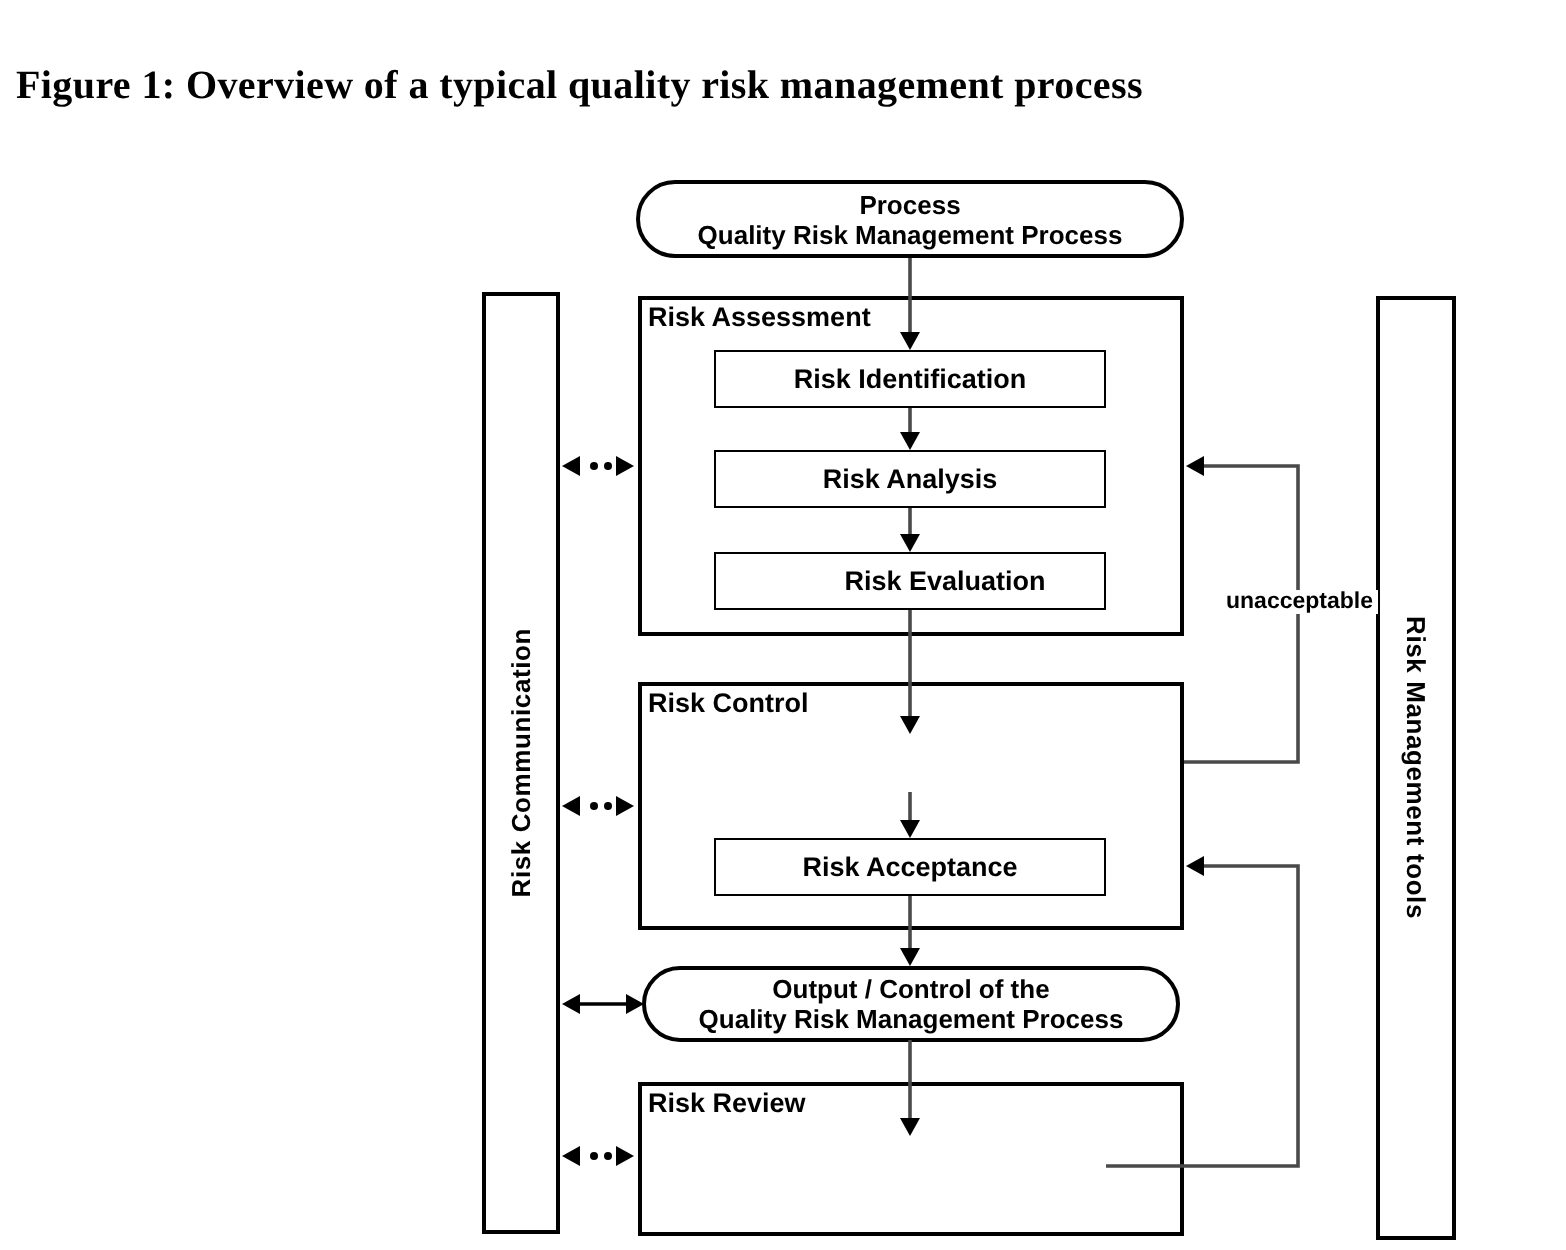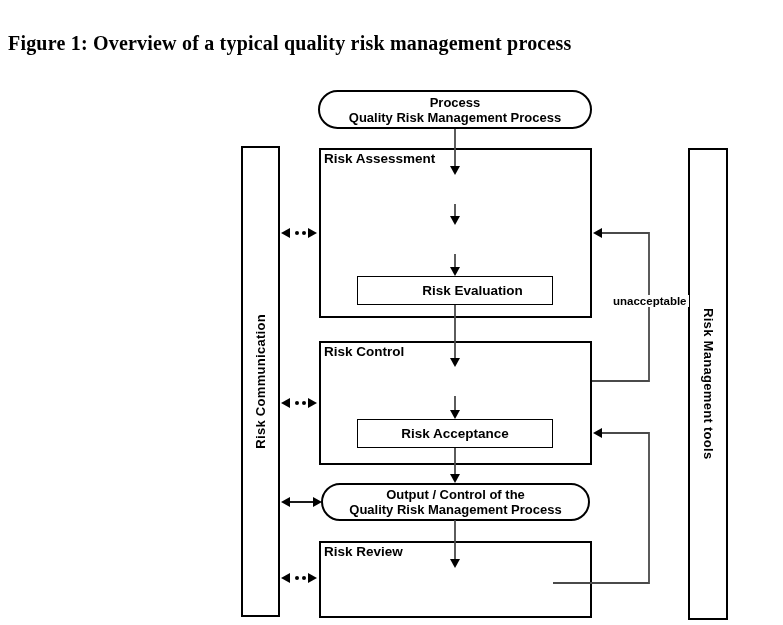--- a/index.html
+++ b/index.html
@@ -85,20 +85,22 @@
   <div class="group assessment">
     <span class="group-label">Risk Assessment</span>
   </div>
   <div class="group control">
     <span class="group-label">Risk Control</span>
   </div>
   <div class="group review">
     <span class="group-label">Risk Review</span>
   </div>
 
+  <div class="step identification">Risk Identification</div>
+  <div class="step analysis">Risk Analysis</div>
   <div class="step evaluation">Risk Evaluation</div>
   <div class="step acceptance">Risk Acceptance</div>
 
   <svg class="overlay" width="783" height="625" viewBox="0 0 783 625">
     <g stroke="#4a4a4a" stroke-width="1.8" fill="none">
 
       <path d="M455,101 V139"></path>
       <path d="M455,176 V189"></path>
       <path d="M455,226 V240"></path>
       <path d="M455,277 V331"></path>

